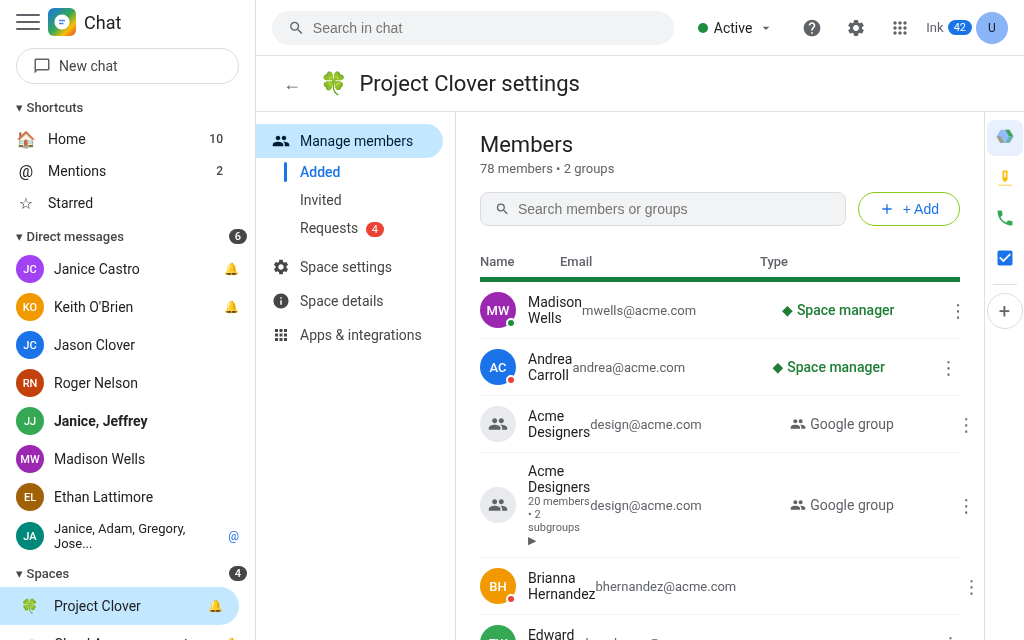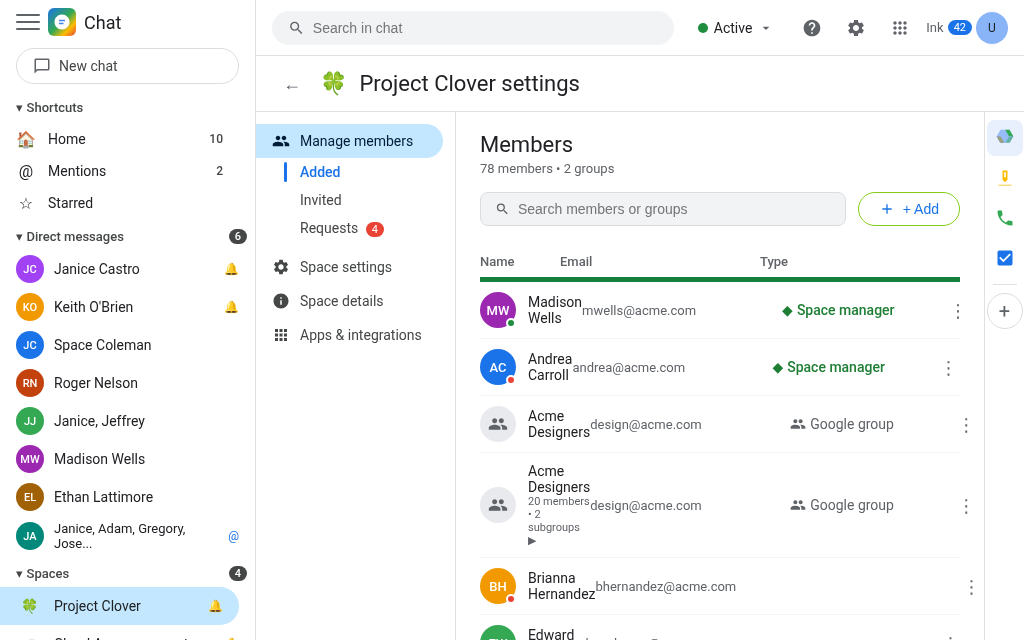--- a/index.html
+++ b/index.html
@@ -19,21 +19,21 @@
     .badge { background: #444746; color: white; border-radius: 10px; padding: 1px 6px; font-size: 11px; margin-left: auto; }
 
     .sidebar-item { display: flex; align-items: center; gap: 12px; padding: 6px 16px; cursor: pointer; border-radius: 0 24px 24px 0; margin-right: 16px; font-size: 14px; color: #202124; }
     .sidebar-item .item-icon { width: 20px; height: 20px; display: flex; align-items: center; justify-content: center; font-size: 16px; flex-shrink: 0; }
     .sidebar-item .item-label { flex: 1; }
     .sidebar-item .item-badge { font-size: 12px; color: #444746; font-weight: 500; }
 
     .avatar-circle { width: 28px; height: 28px; border-radius: 50%; display: flex; align-items: center; justify-content: center; font-size: 11px; font-weight: 500; color: white; flex-shrink: 0; }
     .dm-item { display: flex; align-items: center; gap: 10px; padding: 5px 16px; cursor: pointer; font-size: 14px; color: #202124; }
     .dm-name { flex: 1; }
-    .dm-name.bold { font-weight: 400; }
+    .dm-name.bold { font-weight: 700; }
 
     .space-item { display: flex; align-items: center; gap: 10px; padding: 5px 16px; cursor: pointer; font-size: 14px; color: #202124; }
     .space-item.active-space { background: #c2e7ff; border-radius: 0 24px 24px 0; margin-right: 16px; }
     .space-icon { width: 28px; height: 28px; border-radius: 50%; display: flex; align-items: center; justify-content: center; font-size: 14px; flex-shrink: 0; }
     .space-name { flex: 1; }
 
     
     .top-bar { height: 56px; display: flex; align-items: center; padding: 0 16px; gap: 12px; border-bottom: 1px solid #e0e0e0; flex-shrink: 0; }
     .search-bar { flex: 1; max-width: 600px; display: flex; align-items: center; background: #f1f3f4; border-radius: 24px; padding: 8px 16px; gap: 8px; }
     .search-bar input { background: none; border: none; outline: none; font-size: 14px; color: #202124; width: 100%; }
@@ -151,21 +151,21 @@
     <span class="dm-name">Janice Castro</span>
     <span style="font-size:12px;color:#5f6368;">🔔</span>
   </div>
   <div class="dm-item">
     <div class="avatar-circle" style="background:#f29900">KO</div>
     <span class="dm-name">Keith O'Brien</span>
     <span style="font-size:12px;color:#5f6368;">🔔</span>
   </div>
   <div class="dm-item">
     <div class="avatar-circle" style="background:#1a73e8">JC</div>
-    <span class="dm-name">Space Coleman</span>
+    <span class="dm-name">Jason Clover</span>
   </div>
   <div class="dm-item">
     <div class="avatar-circle" style="background:#c2410c">RN</div>
     <span class="dm-name">Roger Nelson</span>
   </div>
   <div class="dm-item">
     <div class="avatar-circle" style="background:#34a853">JJ</div>
     <span class="dm-name bold">Janice, Jeffrey</span>
   </div>
   <div class="dm-item">

